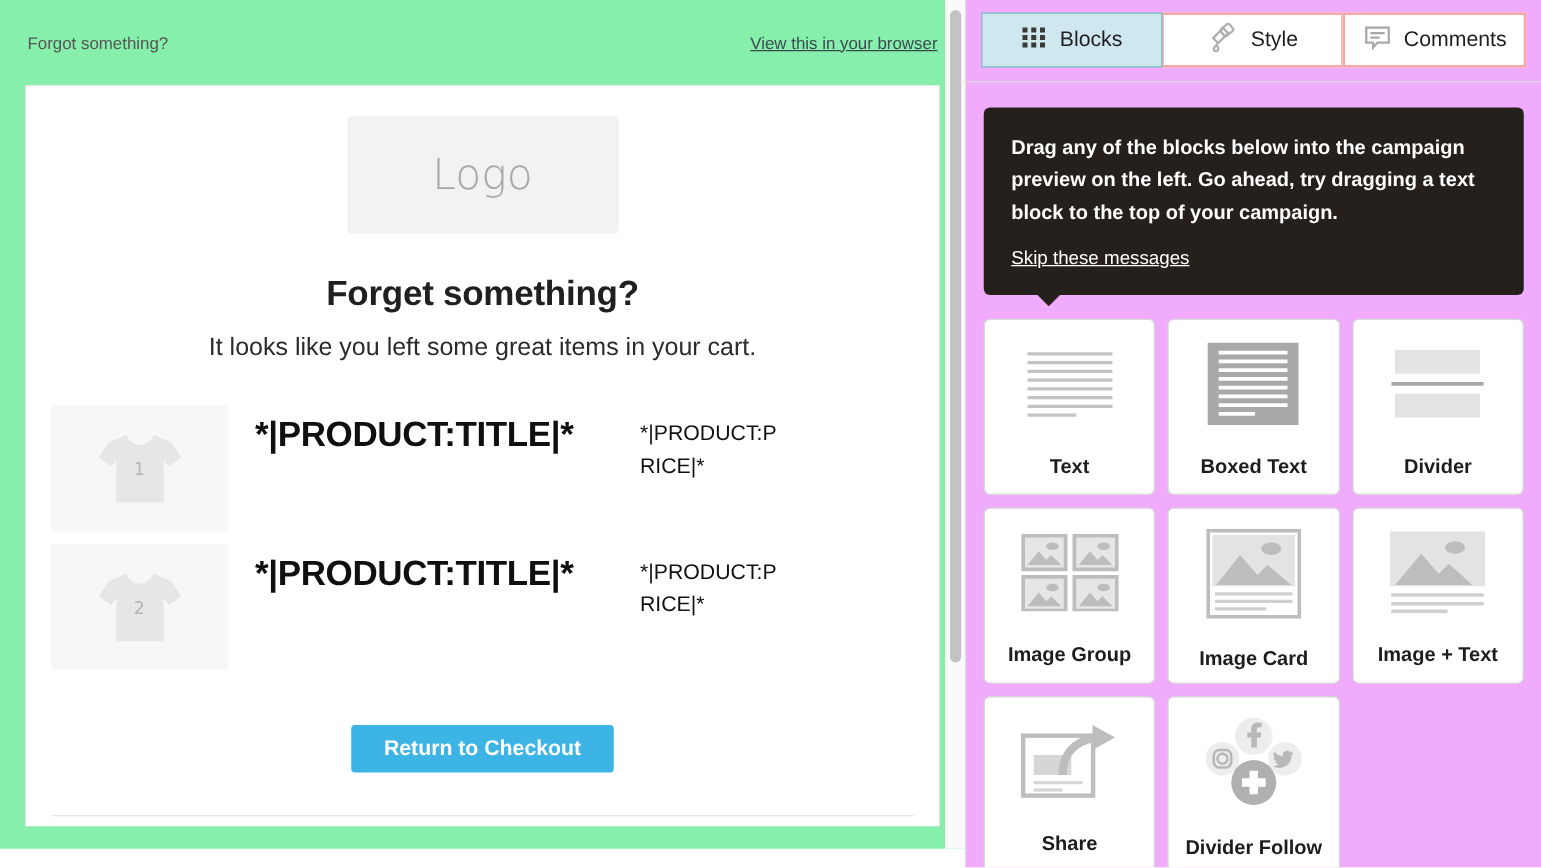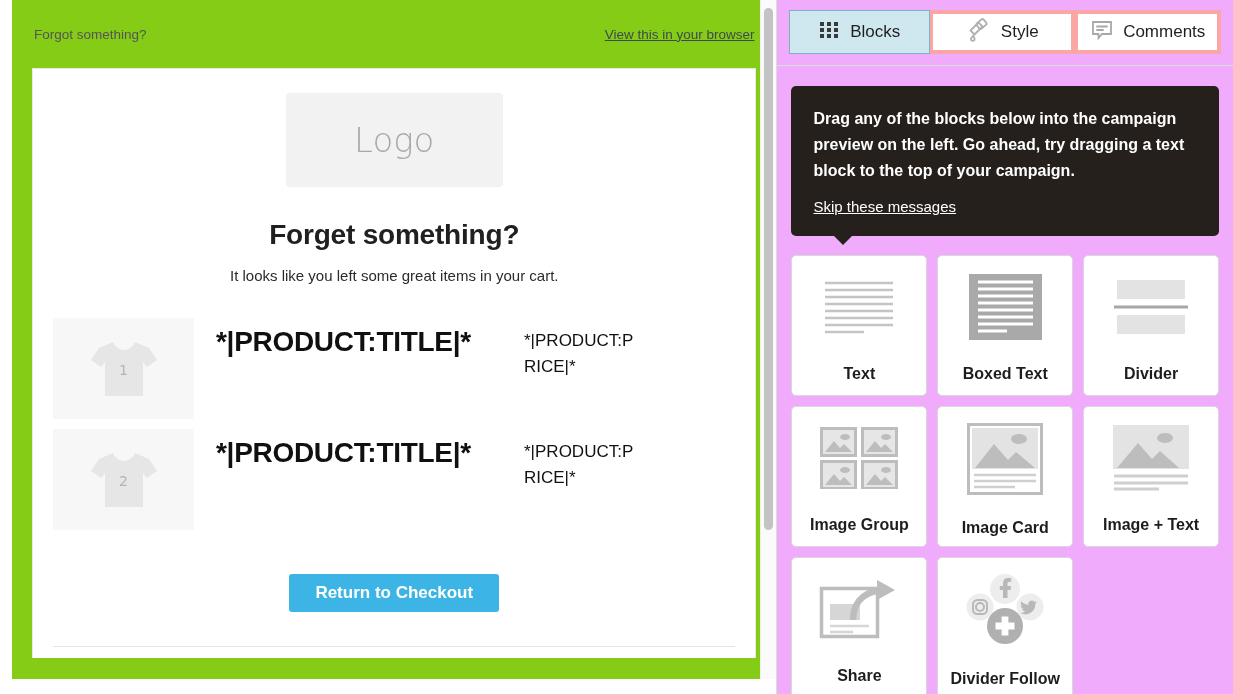--- a/index.html
+++ b/index.html
@@ -10,23 +10,22 @@
     background: #ffffff;
     font-family: "Liberation Sans", sans-serif;
     -webkit-font-smoothing: antialiased;
   }
   #app { position: relative; width: 1233px; height: 694px; display: flex; }
 
   
   #preview-pane {
     position: relative;
     width: 772px; height: 679px;
-    background: #84cc16;
+    background: #86efac;
     overflow: hidden;
-    margin-left: 12px;
   }
   #preview-header {
     height: 68px;
     padding: 0 22px;
     display: flex; align-items: center; justify-content: space-between;
     font-size: 13.5px; color: #4d4d4d;
   }
   #preview-header .hleft { color: #555; }
   #preview-header .hright { color: #3d4a52; text-decoration: underline; cursor: pointer; }
 
@@ -53,21 +52,21 @@
   #headline {
     text-align: center;
     font-size: 28px;
     font-weight: bold;
     color: #202020;
     margin: 18px 0 0;
     letter-spacing: -0.2px;
   }
   #subhead {
     text-align: center;
-    font-size: 15px;
+    font-size: 20px;
     color: #2b2b2b;
     margin: 16px 0 0;
     font-weight: normal;
   }
 
   .product-row {
     display: flex;
     align-items: flex-start;
     margin: 0 20px;
     padding-top: 6px;
@@ -163,21 +162,21 @@
     padding: 10px 12px 0 12px;
     border-bottom: 1px solid #dcdcdc;
     height: 66px;
     align-items: flex-start;
   }
   .tab {
     flex: 1;
     height: 44px;
     display: flex; align-items: center; justify-content: center;
     gap: 9px;
-    border: 4px solid #fca5a5;
+    border: 2px solid #fca5a5;
     background: #ffffff;
     font-size: 17px;
     color: #1f1f1f;
     cursor: pointer;
     margin-left: -1px;
   }
   .tab:first-child { margin-left: 0; }
   .tab.active {
     background: #cfe7ef;
     border: 1px solid #7ab4c4;

